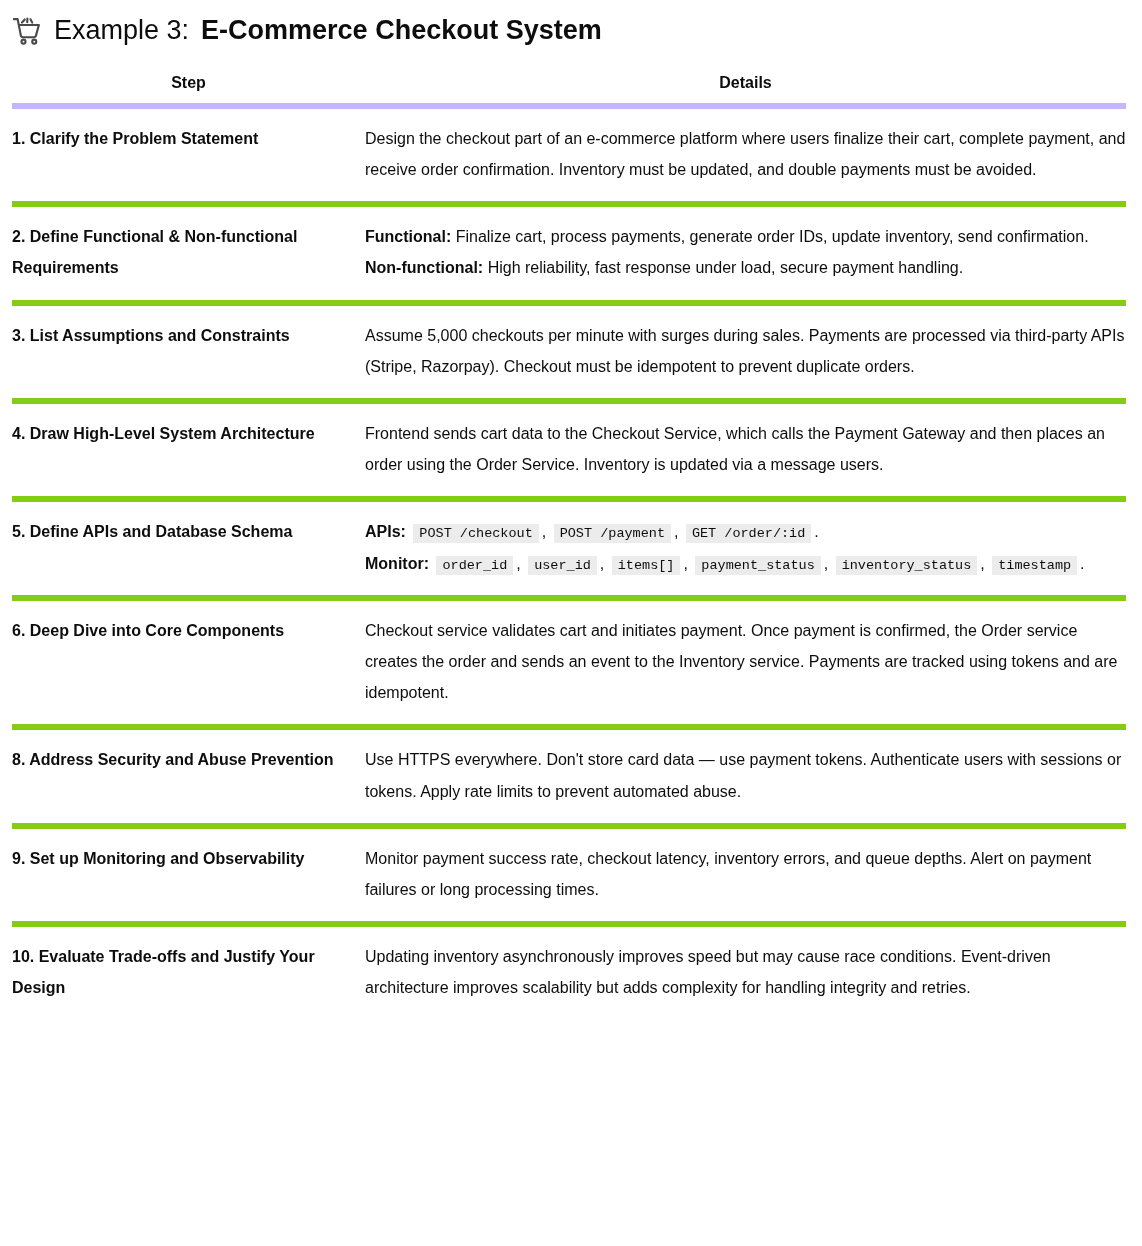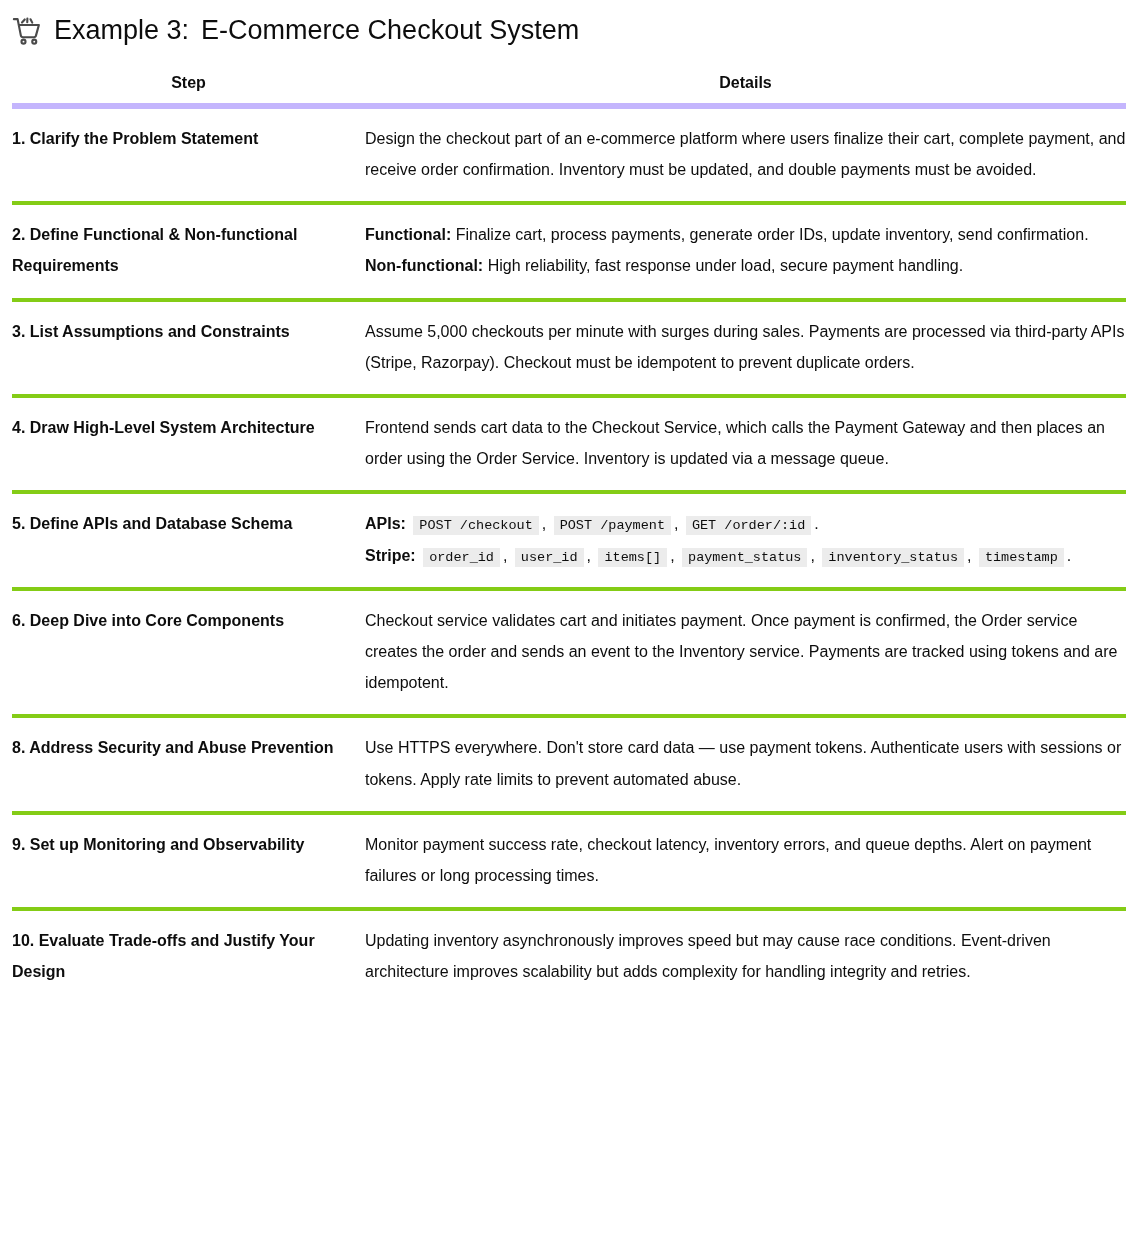--- a/index.html
+++ b/index.html
@@ -21,36 +21,36 @@
     font-size: 27px;
     font-weight: 400;
     margin: 6px 0 26px 0;
     line-height: 1.25;
   }
   .title .icon-wrap {
     display: inline-flex;
     align-items: center;
   }
   .title .prefix { font-weight: 400; }
-  .title .bold { font-weight: 400; }
+  .title .bold { font-weight: 700; }
   table.steps {
     width: 100%;
     border-collapse: collapse;
     font-size: 16px;
   }
   table.steps th {
     text-align: center;
     font-weight: 700;
     font-size: 16px;
     padding: 0 0 11px 0;
     border-bottom: 6px solid #c4b5fd;
   }
   table.steps td {
     vertical-align: top;
-    border-bottom: 4px solid #84cc16;
+    border-bottom: 6px solid #84cc16;
     padding: 14px 0 16px 0;
     line-height: 1.95;
   }
   table.steps tr:last-child td { border-bottom: none; }
   td.step-cell {
     width: 353px;
     padding-right: 36px;
     font-weight: 700;
   }
   td.details-cell strong { font-weight: 700; }
@@ -98,25 +98,25 @@
         <tr>
           <td class="step-cell">2. Define Functional &amp; Non-functional Requirements</td>
           <td class="details-cell"><strong>Functional:</strong> Finalize cart, process payments, generate order IDs, update inventory, send confirmation.<br><strong>Non-functional:</strong> High reliability, fast response under load, secure payment handling.</td>
         </tr>
         <tr>
           <td class="step-cell">3. List Assumptions and Constraints</td>
           <td class="details-cell">Assume 5,000 checkouts per minute with surges during sales. Payments are processed via third-party APIs (Stripe, Razorpay). Checkout must be idempotent to prevent duplicate orders.</td>
         </tr>
         <tr>
           <td class="step-cell">4. Draw High-Level System Architecture</td>
-          <td class="details-cell">Frontend sends cart data to the Checkout Service, which calls the Payment Gateway and then places an order using the Order Service. Inventory is updated via a message queue.</td>
+          <td class="details-cell">Frontend sends cart data to the Checkout Service, which calls the Payment Gateway and then places an order using the Order Service. Inventory is updated via a message users.</td>
         </tr>
         <tr>
           <td class="step-cell">5. Define APIs and Database Schema</td>
-          <td class="details-cell"><strong>APIs:</strong> <code>POST /checkout</code>, <code>POST /payment</code>, <code>GET /order/:id</code>.<br><strong>Stripe:</strong> <code>order_id</code>, <code>user_id</code>, <code>items[]</code>, <code>payment_status</code>, <code>inventory_status</code>, <code>timestamp</code>.</td>
+          <td class="details-cell"><strong>APIs:</strong> <code>POST /checkout</code>, <code>POST /payment</code>, <code>GET /order/:id</code>.<br><strong>Monitor:</strong> <code>order_id</code>, <code>user_id</code>, <code>items[]</code>, <code>payment_status</code>, <code>inventory_status</code>, <code>timestamp</code>.</td>
         </tr>
         <tr>
           <td class="step-cell">6. Deep Dive into Core Components</td>
           <td class="details-cell">Checkout service validates cart and initiates payment. Once payment is confirmed, the Order service creates the order and sends an event to the Inventory service. Payments are tracked using tokens and are idempotent.</td>
         </tr>
         <tr>
           <td class="step-cell">8. Address Security and Abuse Prevention</td>
           <td class="details-cell">Use HTTPS everywhere. Don't store card data — use payment tokens. Authenticate users with sessions or tokens. Apply rate limits to prevent automated abuse.</td>
         </tr>
         <tr>

